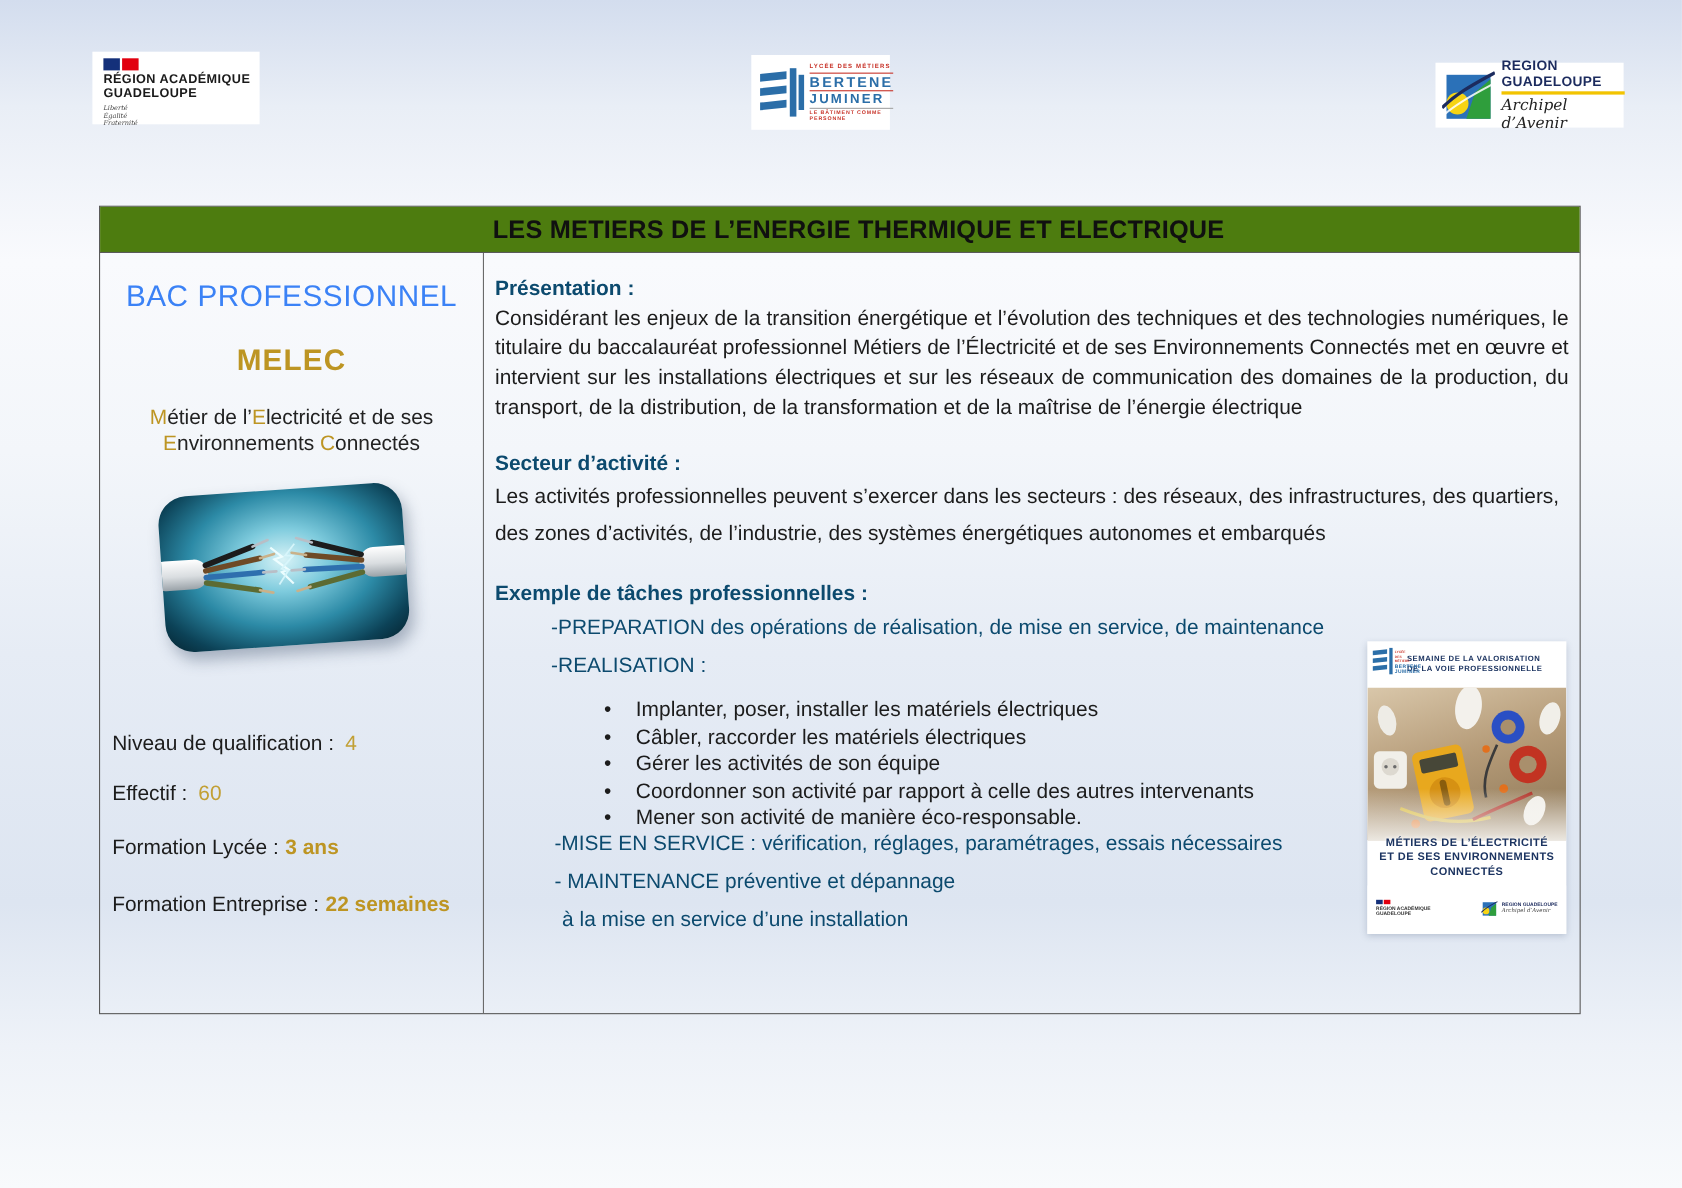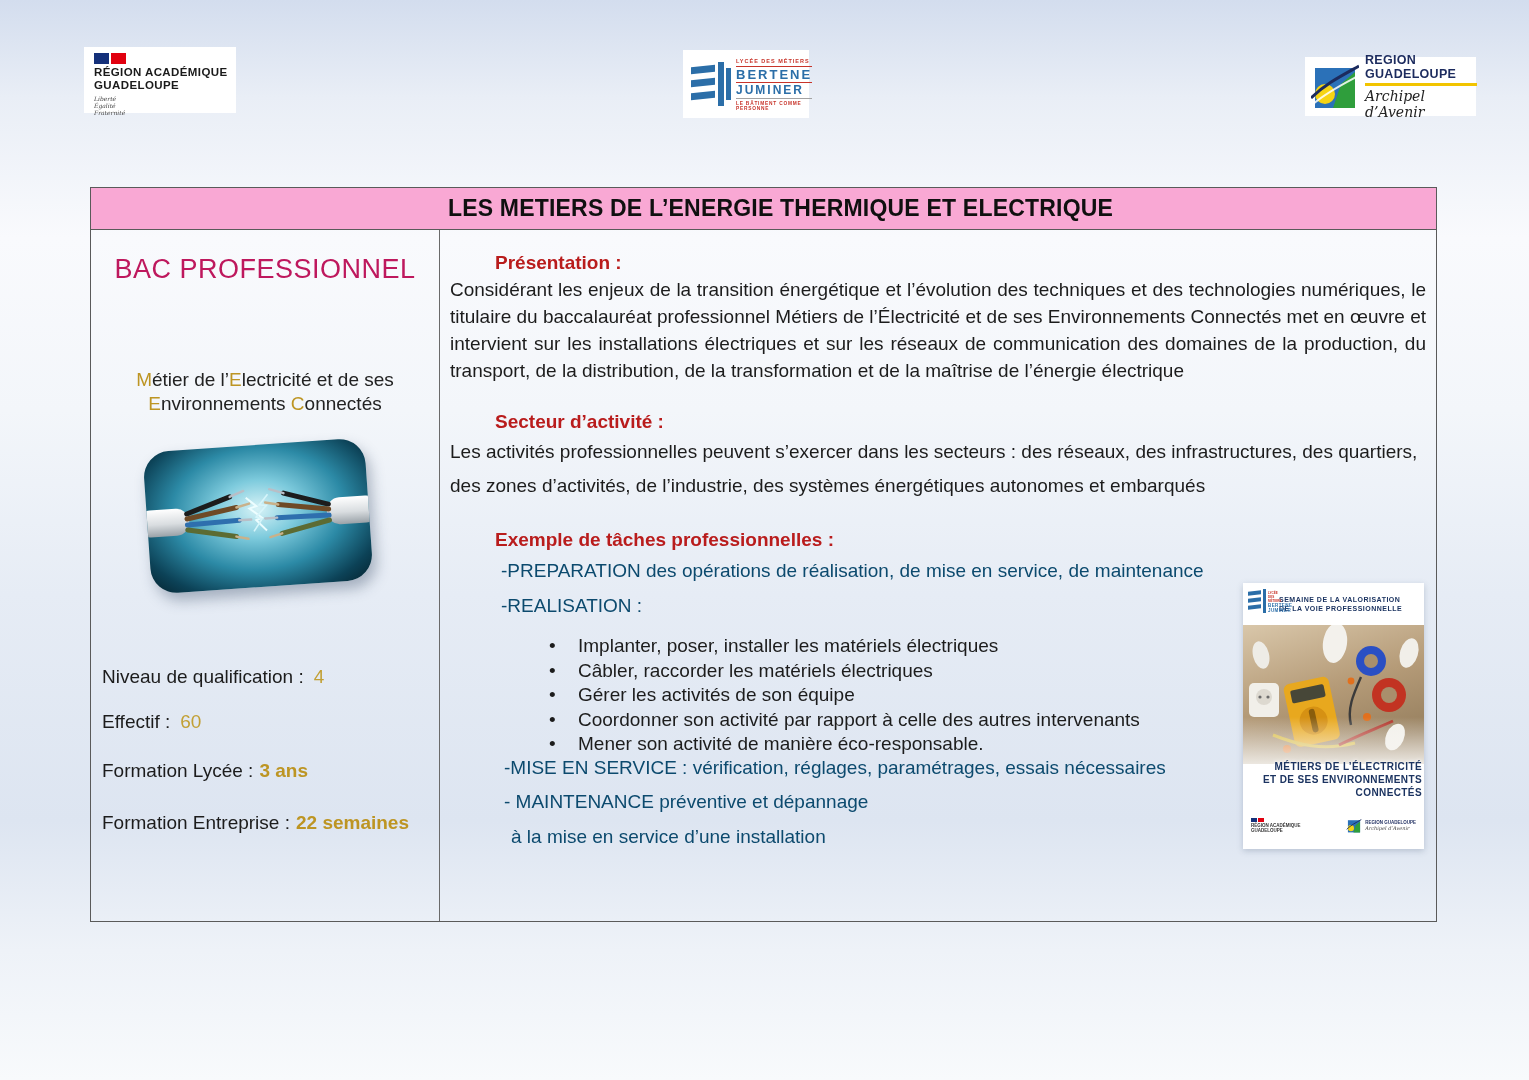--- a/index.html
+++ b/index.html
@@ -47,39 +47,39 @@
   
   .sheet { position:absolute; left:90px; top:187px; width:1347px; height:735px; border:1px solid #5a5a5a; }
   .banner { height:42px; display:flex; align-items:center; justify-content:center;
             border-bottom:1px solid #5a5a5a; }
   .banner-title { font-size:23px; font-weight:bold; color:#101010; letter-spacing:.2px; }
   .cols { display:flex; height:691px; }
   .col-left  { position:relative; width:349px; border-right:1px solid #6a6a6a; }
   .col-right { position:relative; flex:1; padding:22px 8px 0 10px; }
 
   
-  .program  { position:absolute; top:24px; width:100%; text-align:center; font-size:27px; color:#be185d; letter-spacing:.5px; }
+  .program  { position:absolute; top:24px; width:100%; text-align:center; font-size:27px; color:#3b82f6; letter-spacing:.5px; }
   .acronym  { position:absolute; top:82px; width:100%; text-align:center; font-size:27px; font-weight:bold; color:#bd9523; letter-spacing:1px; }
   .subtitle { position:absolute; top:138px; width:100%; text-align:center; font-size:19px; line-height:24px; color:#222; }
   .gold { color:#bd9523; }
 
   .cable { position:absolute; left:56px; top:215px; width:222px; height:142px;
            border-radius:26px; transform:rotate(-4deg);
            background:radial-gradient(ellipse at 50% 45%, #d8f3f7 0%, #7ecbdd 26%, #2c8aa6 55%, #0c4257 82%, #05222e 100%);
            box-shadow:4px 8px 14px rgba(40,60,90,.35); overflow:hidden; }
   .cable svg { width:100%; height:100%; }
 
   .details { position:absolute; left:11px; top:435px; text-align:left; font-size:19px; color:#1c1c1c; }
   .detail-row { line-height:24px; }
   .dr0 { margin-bottom:21px; } .dr1 { margin-bottom:25px; } .dr2 { margin-bottom:28px; }
   .detail-value { color:#c2a035; margin-left:10px; }
   .detail-value.bold { font-weight:bold; margin-left:6px; color:#bd9523; }
 
   
-  .h-gold { font-size:19px; font-weight:bold; color:#b91c1c;margin-left:45px; }
+  .h-gold { font-size:19px; font-weight:bold; color:#0c4a6e; }
   .para { font-size:19px; line-height:27px; color:#1c1c1c; margin-top:2px; }
   .para.justify { text-align:justify; }
   .para.loose { line-height:34px; }
   .sec2-h { margin-top:27px; }
   .sec3-h { margin-top:26px; }
   .task-line { font-size:19px; color:#0c4a6e; }
   .t-prep { margin-top:9px;  padding-left:51px; }
   .t-real { margin-top:13px; padding-left:51px; }
   .bullets { margin-top:17px; padding-left:99px; list-style:none; }
   .bullets li { font-size:19px; line-height:24.5px; color:#1c1c1c; }
@@ -98,21 +98,21 @@
   .pg1 { left:0; top:2px;  width:13px; height:4px; transform:skewY(-6deg); }
   .pg2 { left:0; top:9px;  width:13px; height:4px; transform:skewY(-6deg); }
   .pg3 { left:0; top:16px; width:13px; height:4px; transform:skewY(-6deg); }
   .pg4 { left:15px; top:0; width:3px; height:24px; }
   .p-glyph-lines { position:absolute; left:20px; top:2px; width:14px; }
   .p-glyph-lines .t1 { font-size:3px; color:#c8342a; font-weight:bold; line-height:4px; }
   .p-glyph-lines .t2 { font-size:4.5px; color:#2b6ea8; font-weight:bold; line-height:5px; letter-spacing:.4px; }
   .poster-head-text { font-size:7px; font-weight:bold; color:#1c3461; letter-spacing:.5px; line-height:9px; }
   .poster-photo { position:relative; height:139px; }
   .poster-photo svg { width:100%; height:100%; display:block; }
-  .poster-title { position:relative; margin-top:-4px; text-align:right; font-size:10px; font-weight:bold; color:#1c3461;
+  .poster-title { position:relative; margin-top:-4px; text-align:center; font-size:10px; font-weight:bold; color:#1c3461;
                   letter-spacing:.4px; line-height:13px;
                   text-shadow:0 0 3px #fff, 0 0 5px #fff; padding:0 2px; }
   .poster-foot { margin-top:auto; height:44px; display:flex; align-items:center; justify-content:space-between; padding:3px 8px 6px; background:#fff; }
   .pf-left { display:flex; flex-direction:column; }
   .pf-flag { display:flex; gap:1px; margin-bottom:1px; }
   .pf-flag .b { width:6px; height:4px; background:#14307a; }
   .pf-flag .r { width:6px; height:4px; background:#e1000f; }
   .pf-text { font-size:4.5px; font-weight:bold; color:#333; line-height:5px; }
   .pf-right { display:flex; align-items:center; gap:3px; }
   .pf-emblem { width:16px; height:14px; }
@@ -161,28 +161,29 @@
     <path d="M2,40 C16,28 32,20 47,12" stroke="#ffffff" stroke-width="2" fill="none" opacity=".85"></path>
   </svg>
   <div class="region-text">
     <div class="region-name">REGION GUADELOUPE</div>
     <div class="region-bar"></div>
     <div class="region-slogan">Archipel d’Avenir</div>
   </div>
 </div>
 
 <div class="sheet">
-  <div class="banner" style="background:#f9a8d4;padding-left:34px;">
+  <div class="banner" style="background:#4d7c0f;padding-left:34px;">
     <span class="banner-title">LES METIERS DE L’ENERGIE THERMIQUE ET ELECTRIQUE</span>
   </div>
 
   <div class="cols">
 
     <div class="col-left">
       <div class="program">BAC PROFESSIONNEL</div>
+      <div class="acronym">MELEC</div>
       <div class="subtitle">
         <span class="gold">M</span><span>étier de l’</span><span class="gold">E</span><span>lectricité et de ses</span><br>
         <span class="gold">E</span><span>nvironnements </span><span class="gold">C</span><span>onnectés</span>
       </div>
 
       <div class="cable">
         <svg viewBox="0 0 222 142">
           <defs>
             <linearGradient id="sheathL" x1="0" y1="0" x2="0" y2="1">
               <stop offset="0" stop-color="#ffffff"></stop>

